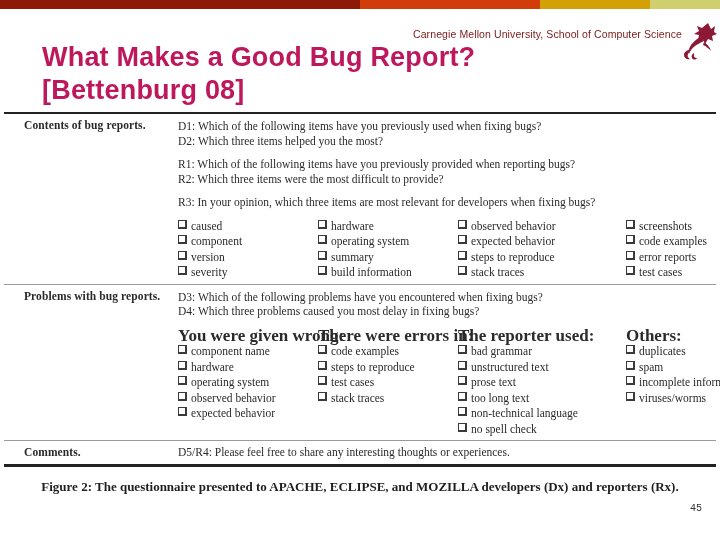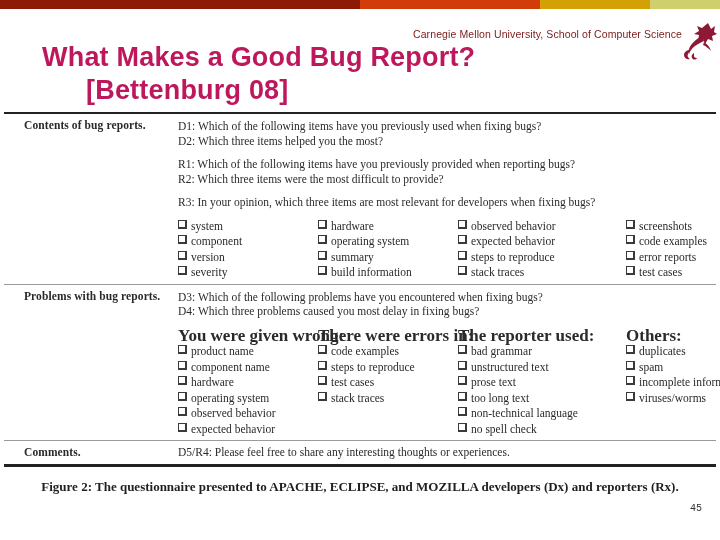--- a/index.html
+++ b/index.html
@@ -51,21 +51,21 @@
   #slide-title {
     position: absolute;
     left: 42px;
     top: 32px;
     font-size: 27px;
     font-weight: bold;
     color: #be185d;
     line-height: 33px;
     letter-spacing: 0.2px;
   }
-  #slide-title .line2 { display: block; margin-left: 44px; }
+  #slide-title .line2 { display: block; }
 
   
   #figure {
     position: absolute;
     left: 0;
     top: 112px;
     width: 720px;
     font-family: "Liberation Serif", serif;
     color: #2a2a2a;
   }
@@ -209,21 +209,21 @@
       <div class="q">D1: Which of the following items have you previously used when fixing bugs?</div>
       <div class="q">D2: Which three items helped you the most?</div>
       <div class="qgap"></div>
       <div class="q">R1: Which of the following items have you previously provided when reporting bugs?</div>
       <div class="q">R2: Which three items were the most difficult to provide?</div>
       <div class="qgap"></div>
       <div class="q">R3: In your opinion, which three items are most relevant for developers when fixing bugs?</div>
 
       <div class="optgrid">
         <div class="optcol">
-          <div class="opt"><span class="cb"></span><span>system</span></div>
+          <div class="opt"><span class="cb"></span><span>caused</span></div>
           <div class="opt"><span class="cb"></span><span>component</span></div>
           <div class="opt"><span class="cb"></span><span>version</span></div>
           <div class="opt"><span class="cb"></span><span>severity</span></div>
         </div>
         <div class="optcol">
           <div class="opt"><span class="cb"></span><span>hardware</span></div>
           <div class="opt"><span class="cb"></span><span>operating system</span></div>
           <div class="opt"><span class="cb"></span><span>summary</span></div>
           <div class="opt"><span class="cb"></span><span>build information</span></div>
         </div>
@@ -247,21 +247,20 @@
 
   <div class="frow">
     <div class="flabel">Problems with bug reports.</div>
     <div class="fbody">
       <div class="q">D3: Which of the following problems have you encountered when fixing bugs?</div>
       <div class="q">D4: Which three problems caused you most delay in fixing bugs?</div>
 
       <div class="optgrid">
         <div class="optcol">
           <div class="colhead">You were given wrong:</div>
-          <div class="opt"><span class="cb"></span><span>product name</span></div>
           <div class="opt"><span class="cb"></span><span>component name</span></div>
           <div class="opt"><span class="cb"></span><span>hardware</span></div>
           <div class="opt"><span class="cb"></span><span>operating system</span></div>
           <div class="opt"><span class="cb"></span><span>observed behavior</span></div>
           <div class="opt"><span class="cb"></span><span>expected behavior</span></div>
         </div>
         <div class="optcol">
           <div class="colhead">There were errors in:</div>
           <div class="opt"><span class="cb"></span><span>code examples</span></div>
           <div class="opt"><span class="cb"></span><span>steps to reproduce</span></div>

